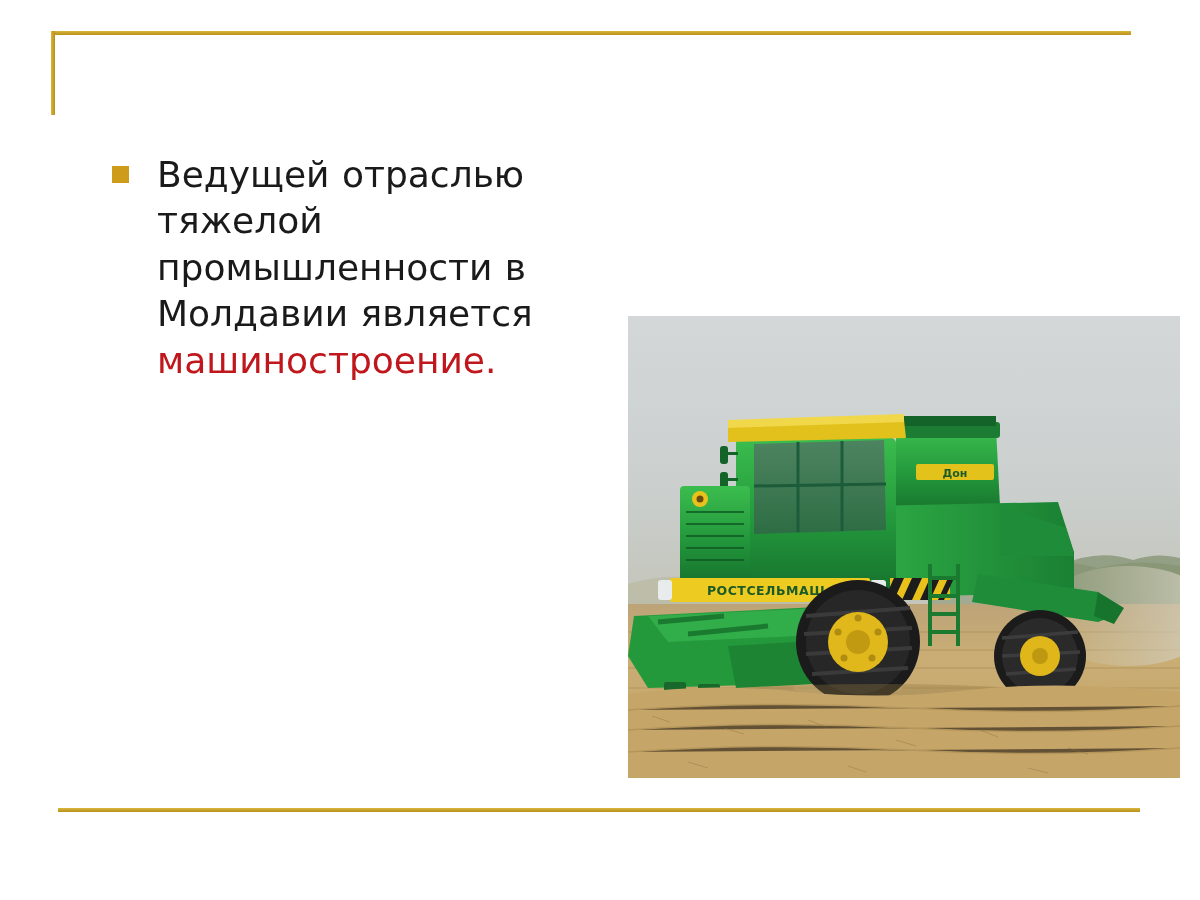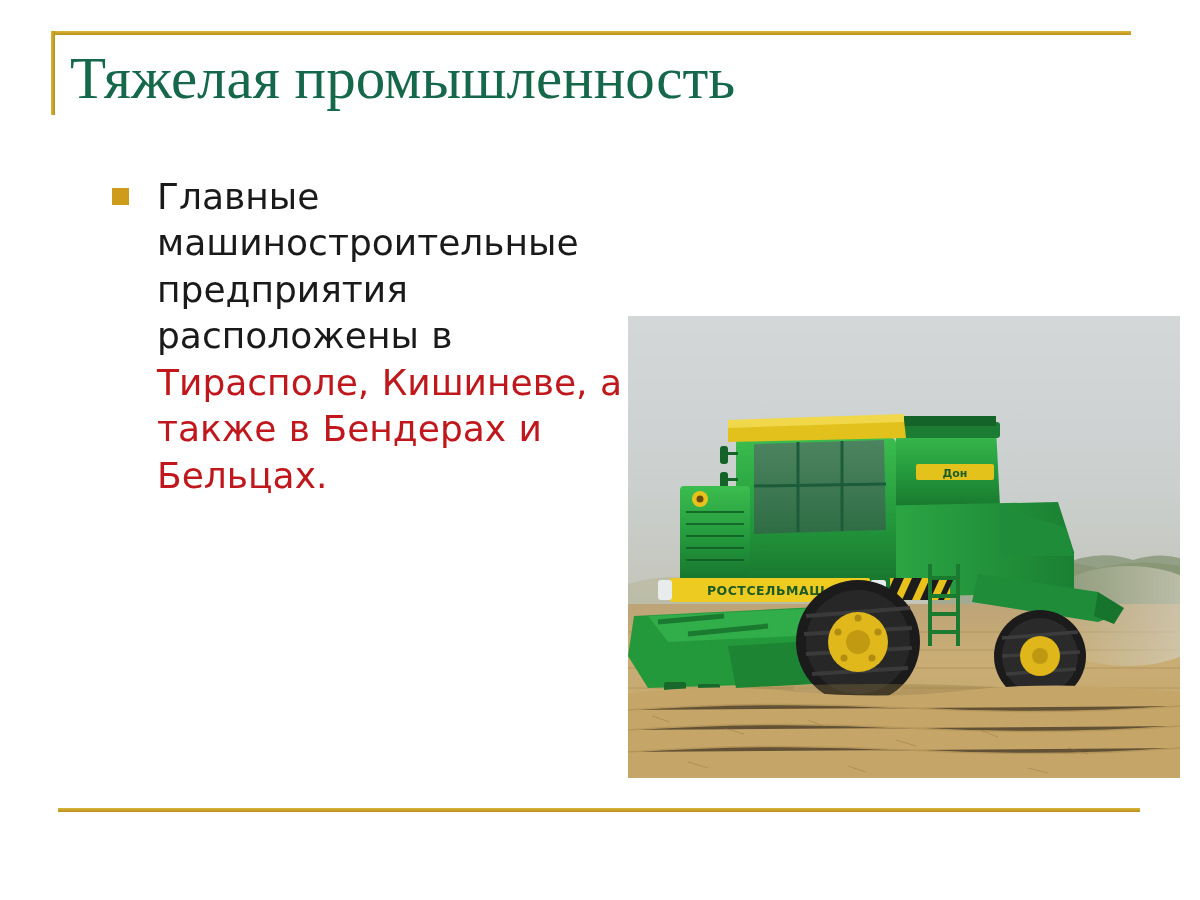--- a/index.html
+++ b/index.html
@@ -113,37 +113,34 @@
 </style>
 </head>
 <body>
 
 <div class="slide">
 
   <div class="rule-top"></div>
   <div class="rule-left"></div>
   <div class="rule-bottom"></div>
 
-  <div class="title">Тяжелая промышленность</div>
 
   <div class="body-col">
 
-
-    <div class="bullet-row second">
+    <div class="bullet-row">
       <div class="bullet-marker"></div>
       <div class="bullet-text">
-        <span>Главные</span>
-        <span>машиностроительные</span>
-        <span>предприятия</span>
-        <span>расположены в</span>
-        <span class="hl">Тирасполе,</span>
-        <span class="hl">Кишиневе, а также в</span>
-        <span class="hl">Бендерах и Бельцах.</span>
+        <span>Ведущей отраслью</span>
+        <span>тяжелой</span>
+        <span>промышленности в</span>
+        <span>Молдавии является</span>
+        <span class="hl">машиностроение.</span>
       </div>
     </div>
+
 
   </div>
 
   <div class="photo">
     <svg width="552" height="462" viewBox="0 0 552 462" xmlns="http://www.w3.org/2000/svg">
       <defs>
         <linearGradient id="sky" x1="0" y1="0" x2="0" y2="1">
           <stop offset="0%" stop-color="#d3d7d8"></stop>
           <stop offset="55%" stop-color="#cbd0cf"></stop>
           <stop offset="100%" stop-color="#c3c4b8"></stop>

